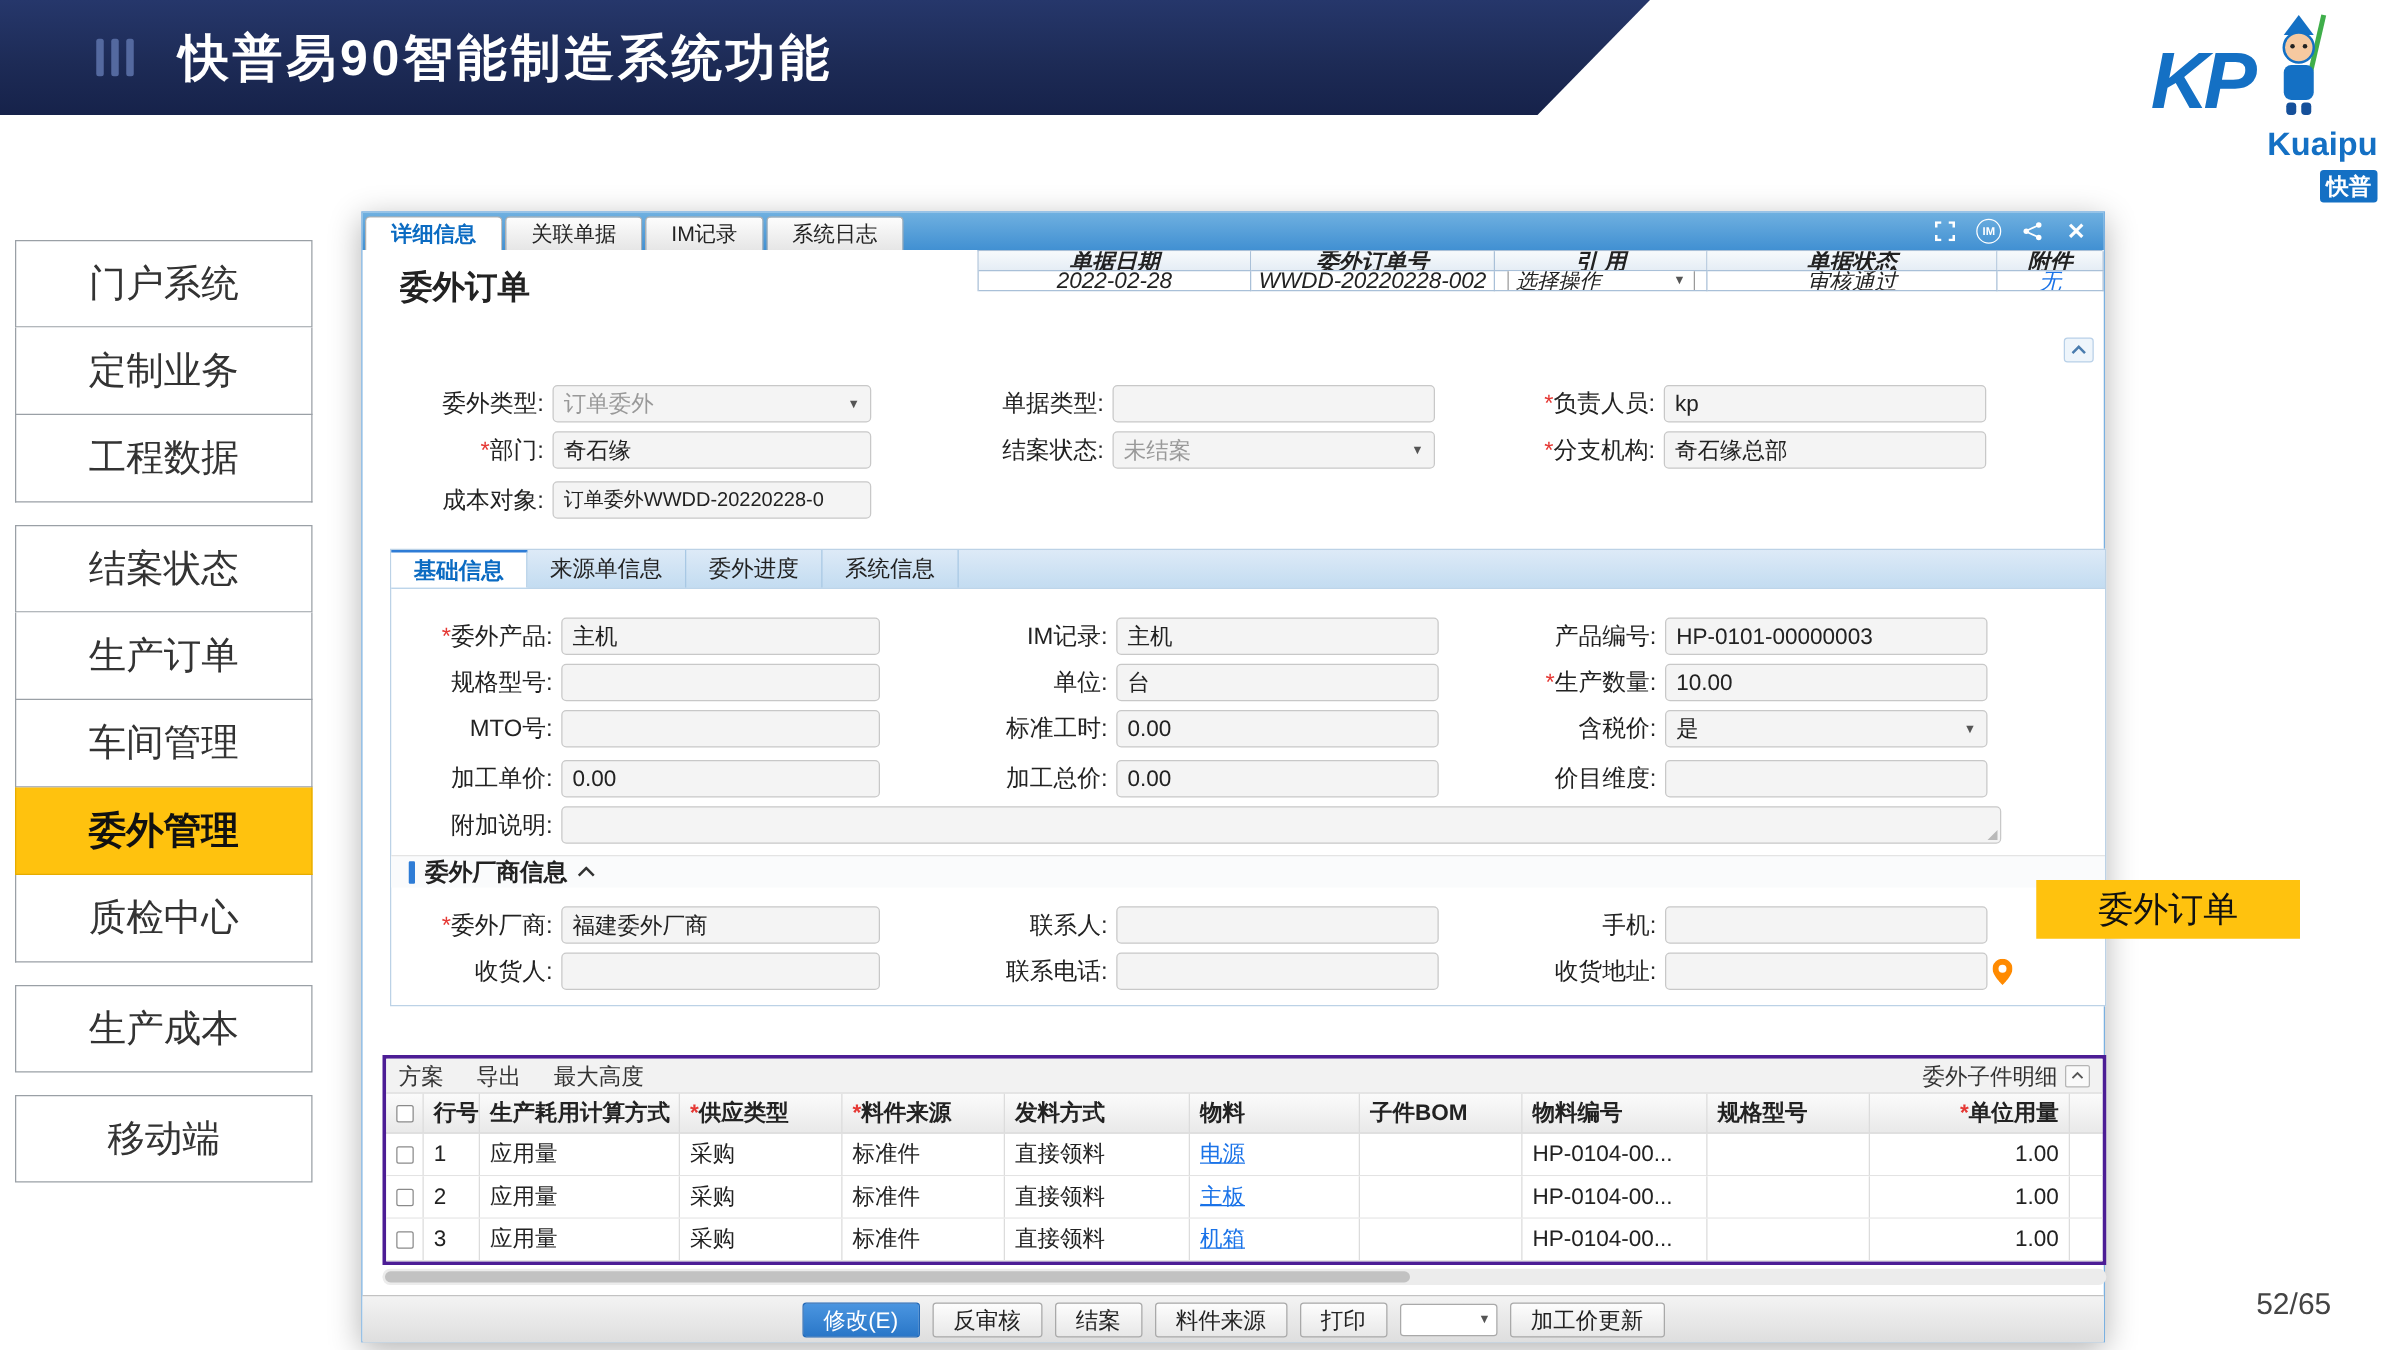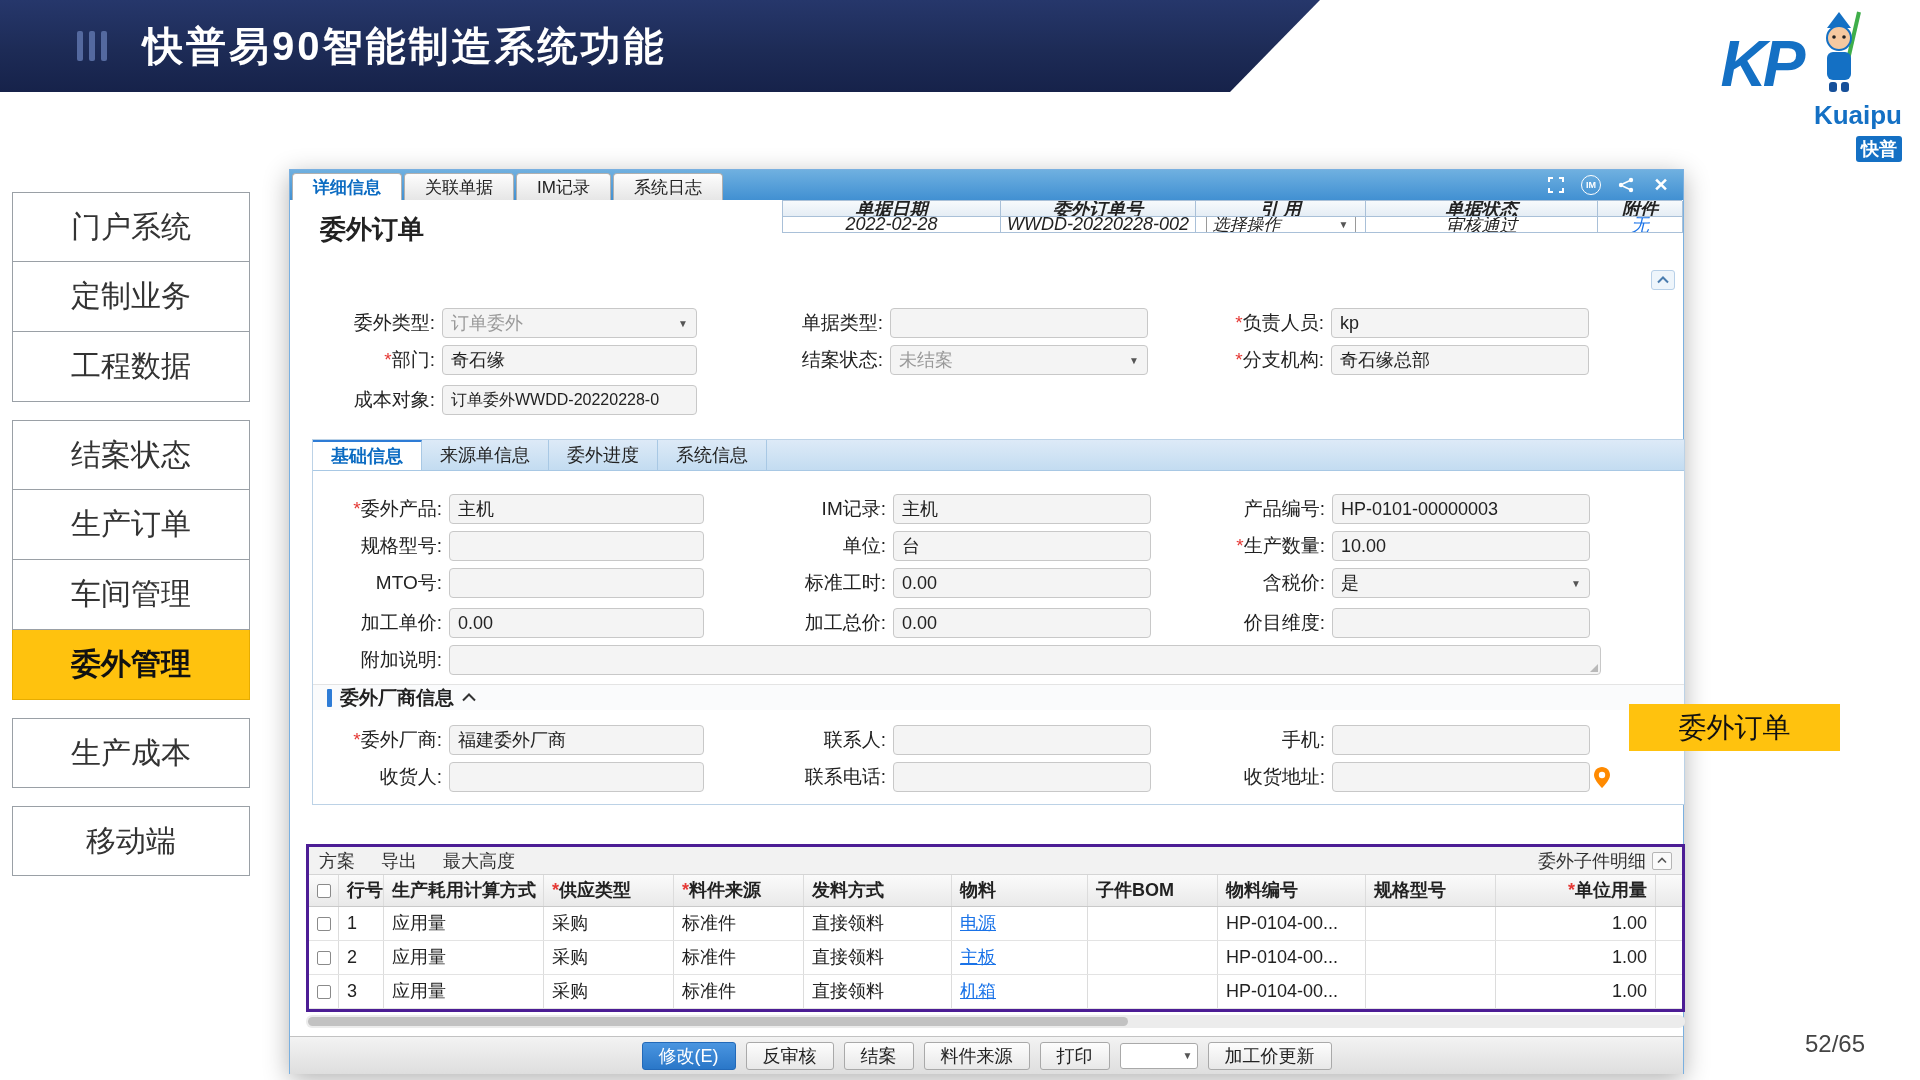--- a/index.html
+++ b/index.html
@@ -248,20 +248,21 @@
   <div class="side-group">
     <div class="side-item">门户系统</div>
     <div class="side-item">定制业务</div>
     <div class="side-item">工程数据</div>
   </div>
   <div class="side-group g2">
     <div class="side-item">结案状态</div>
     <div class="side-item">生产订单</div>
     <div class="side-item">车间管理</div>
     <div class="side-item active">委外管理</div>
+    <div class="side-item">质检中心</div>
   </div>
   <div class="side-group">
     <div class="side-item">生产成本</div>
   </div>
   <div class="side-group">
     <div class="side-item">移动端</div>
   </div>
 </nav>
 
 <section class="window">

